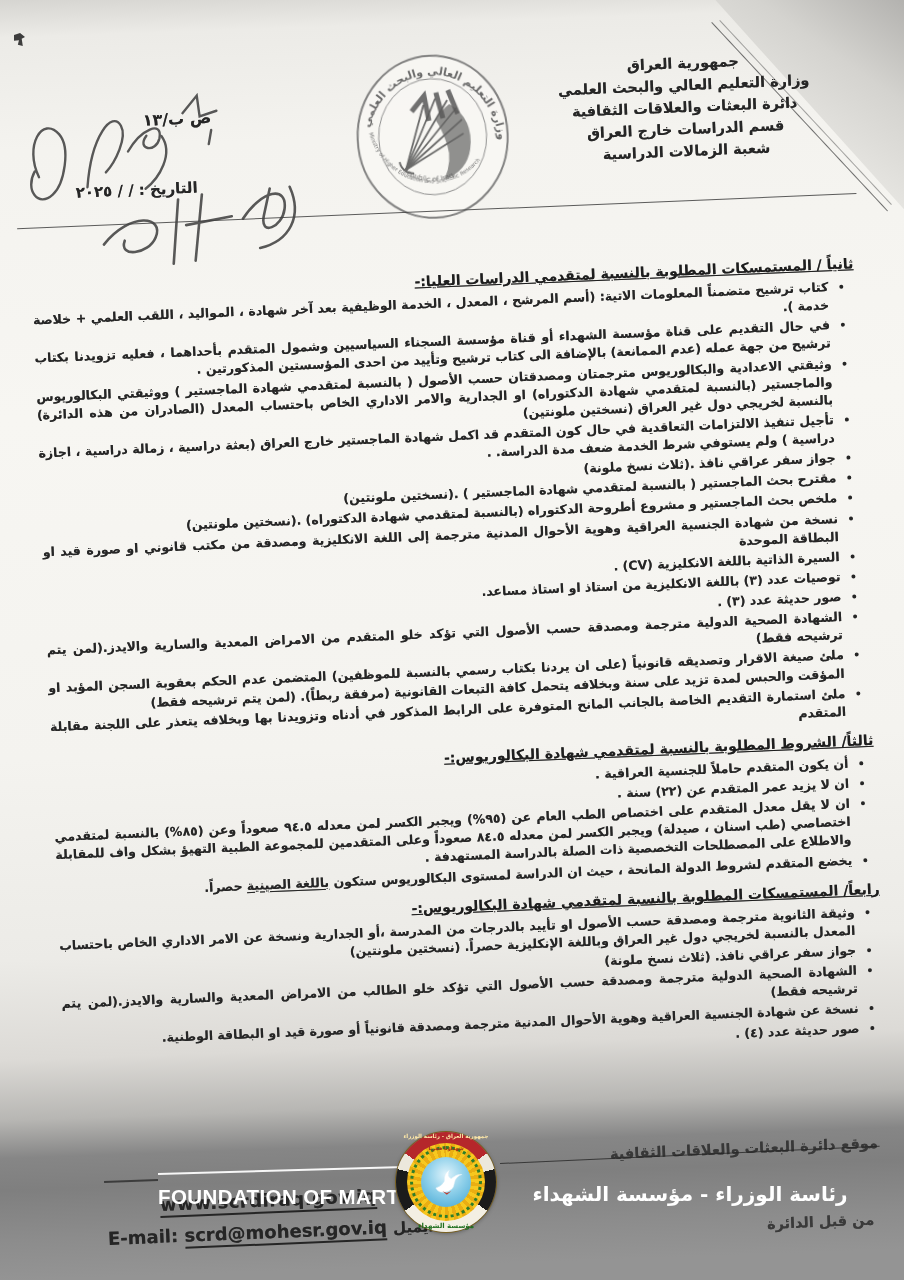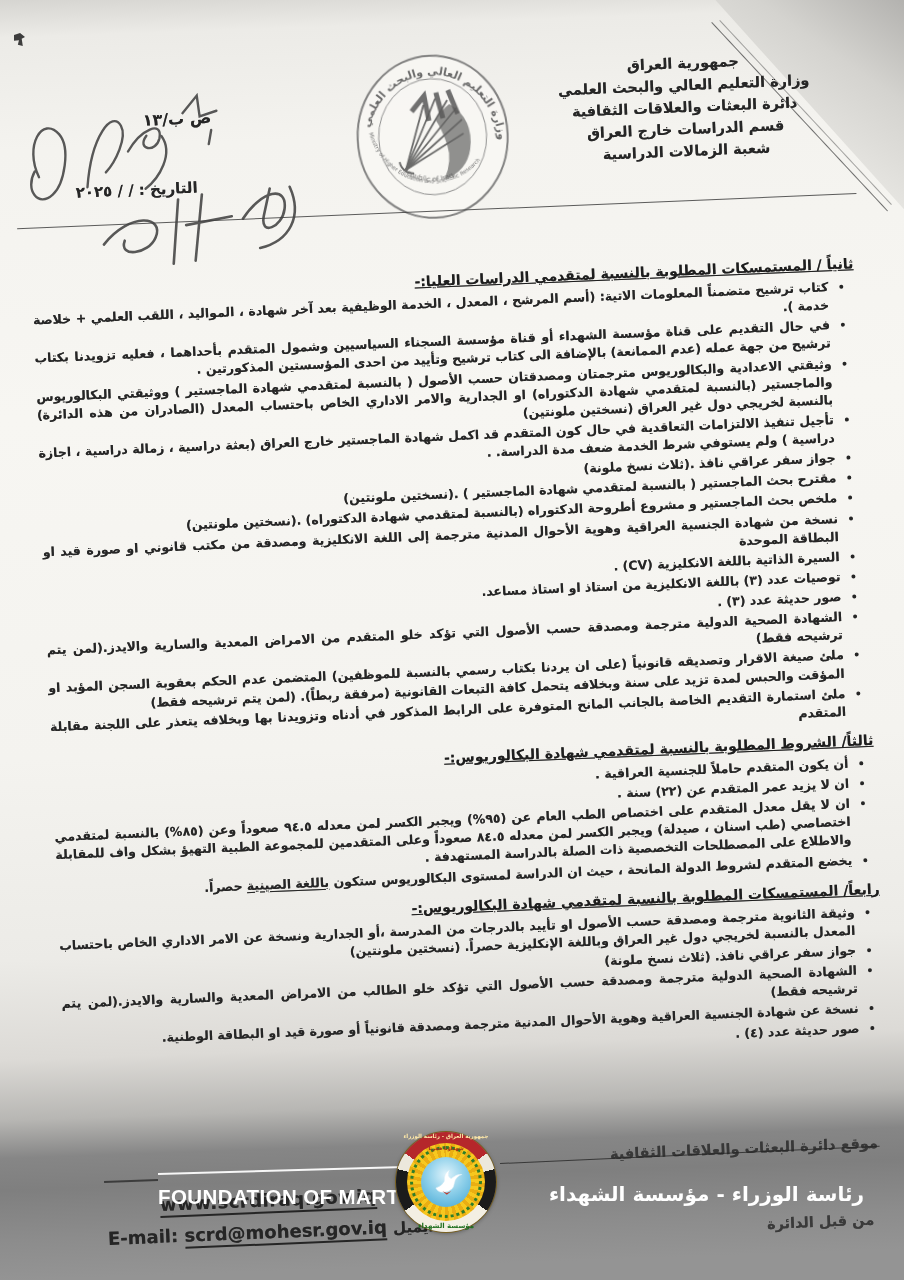--- a/index.html
+++ b/index.html
@@ -54,21 +54,21 @@
   .email{left:108px;top:1228px;font-size:18px;font-weight:bold;color:#252525;direction:ltr;white-space:nowrap;}
   .email .addr{border-bottom:2px solid #252525;padding-bottom:1px;}
   .email .ar{font-size:15px;}
 
   .band-line-left{left:104px;top:1181px;width:54px;border-top:2px solid #3c3c3c;transform:rotate(-2deg);}
   .band-line-white{left:158px;top:1173px;width:300px;border-top:2.4px solid #fdfdfd;transform:rotate(-1.6deg);opacity:.95;}
   .band-line-right{left:500px;top:1163px;width:380px;border-top:1.6px solid #262626;transform:rotate(-2.6deg);opacity:.8;}
 
   .overlay-en{position:absolute;left:158px;top:1185px;font-size:20.5px;font-weight:bold;color:#fff;
     letter-spacing:.4px;font-family:"Liberation Sans",sans-serif;}
-  .overlay-ar{position:absolute;left:516px;top:1182px;width:348px;text-align:right;direction:rtl;
+  .overlay-ar{position:absolute;left:516px;top:1182px;width:348px;text-align:center;direction:rtl;
     font-size:20px;font-weight:bold;color:#fff;}
 
   
   .emblem{position:absolute;left:396px;top:1132px;width:100px;height:100px;border-radius:50%;
     background:conic-gradient(#b5272b 0 55deg,#ece8dc 55deg 75deg,#1b1b1b 75deg 125deg,#f3efe3 125deg 235deg,#1b1b1b 235deg 285deg,#ece8dc 285deg 305deg,#b5272b 305deg 360deg);
     box-shadow:0 0 0 1px #7a6120,0 1px 4px rgba(0,0,0,.4);}
   .em-yellow{position:absolute;inset:11px;border-radius:50%;
     background:repeating-conic-gradient(#f7c81f 0 7deg,#eaae12 7deg 14deg);}
   .em-wreath{position:absolute;inset:14px;border-radius:50%;border:3px dotted #2e7d2a;}
   .em-blue{position:absolute;inset:25px;border-radius:50%;

